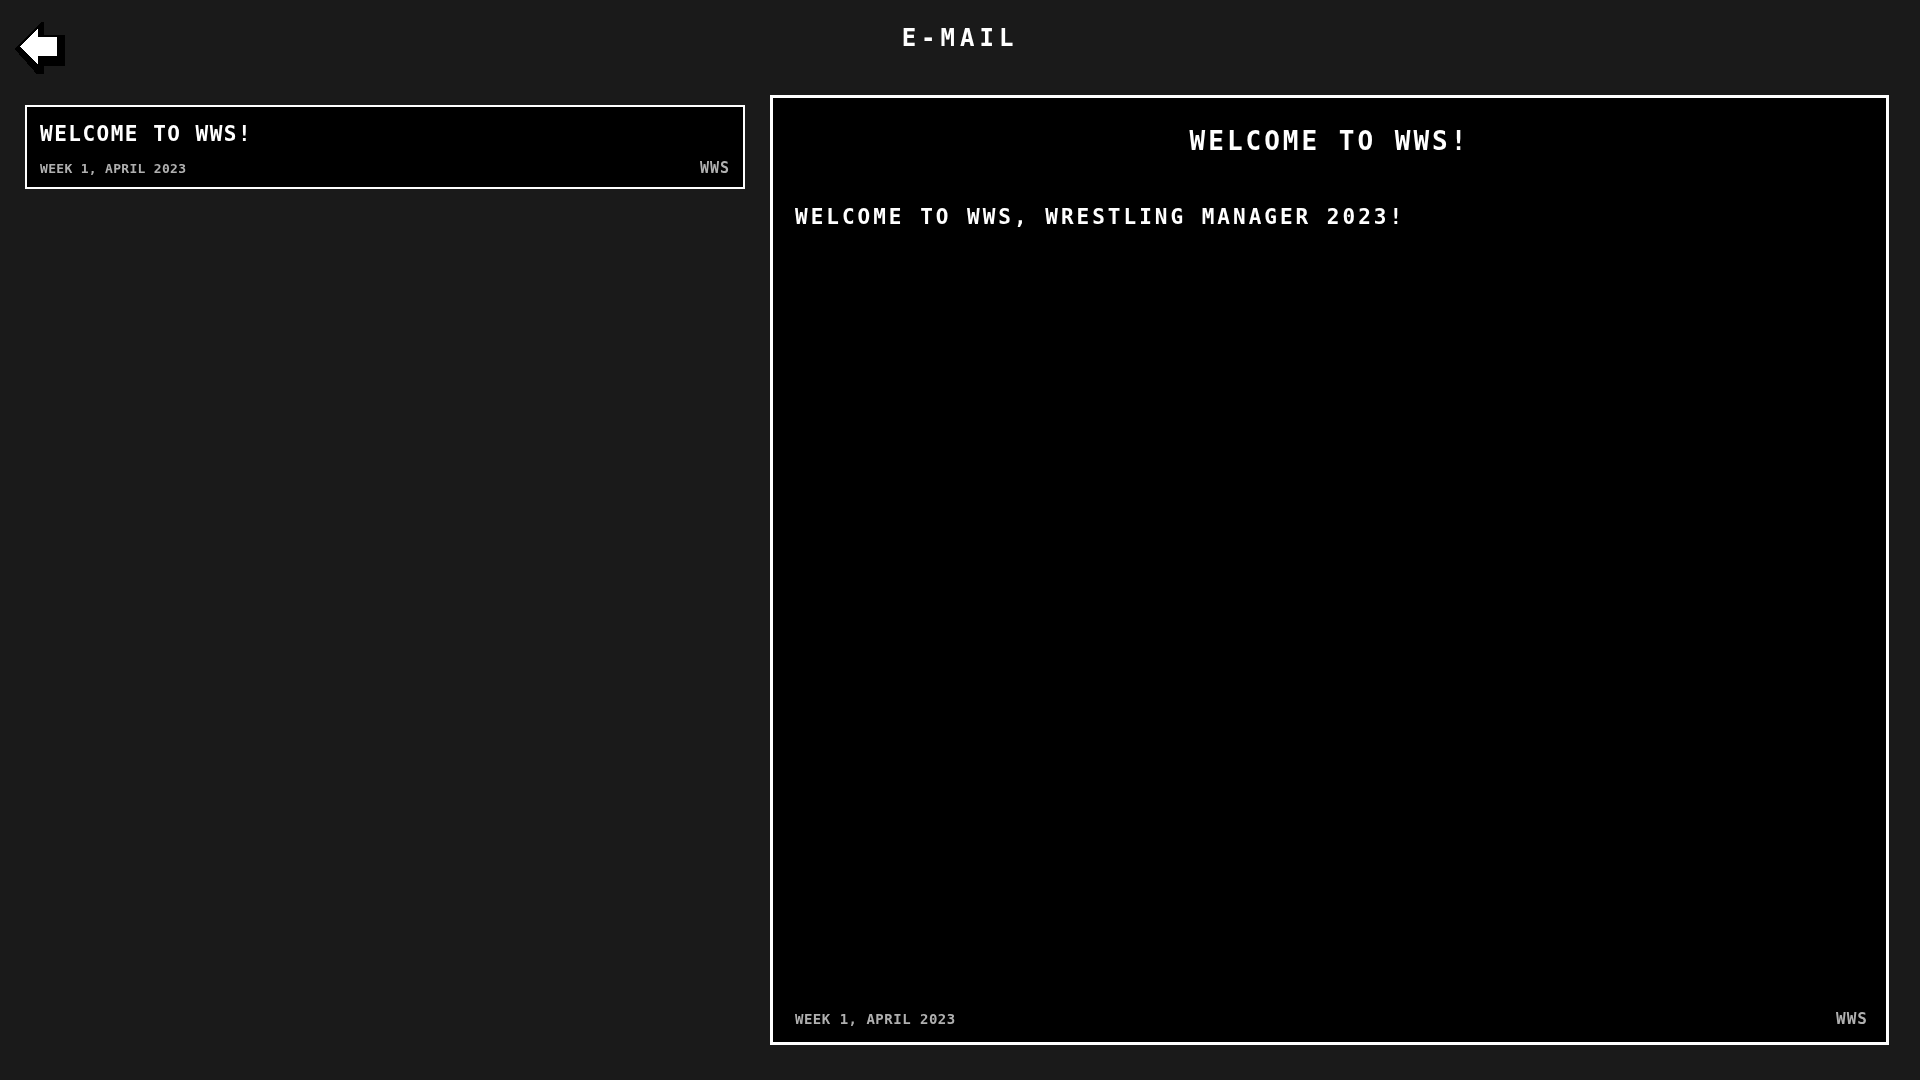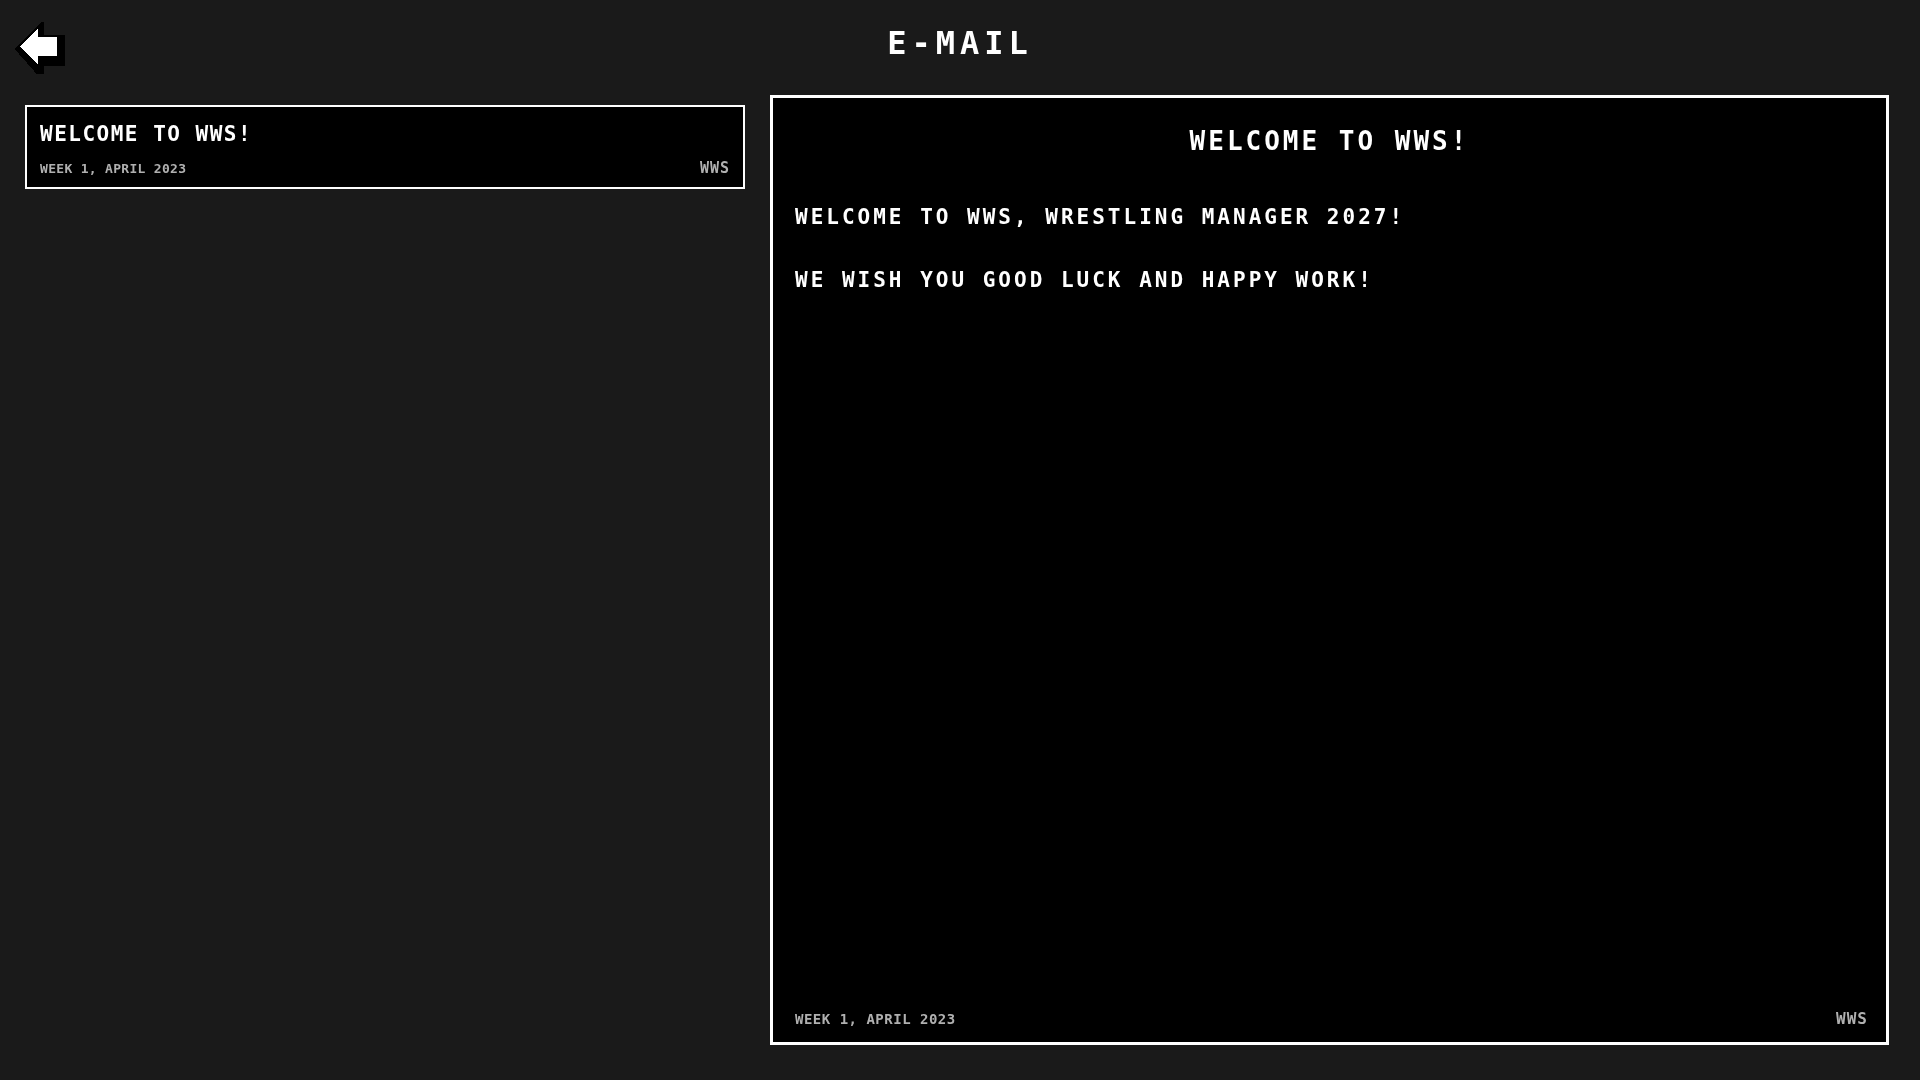--- a/index.html
+++ b/index.html
@@ -23,21 +23,21 @@
   .back-btn{
     position:absolute;left:14px;top:22px;
     width:52px;height:52px;
     background:transparent;border:none;cursor:pointer;
     padding:0;line-height:0;
   }
   .back-btn svg{width:100%;height:100%;}
   .page-title{
     position:absolute;top:24px;left:0;right:0;
     text-align:center;
-    font-size:32px;
+    font-size:24px;
     letter-spacing:5px;
     color:var(--text);
     font-weight:bold;
   }
 
   
   .email-list{
     position:absolute;left:25px;top:105px;width:720px;
   }
   .email-list-item{
@@ -116,22 +116,21 @@
       <div class="meta">
         <span class="date">WEEK 1, APRIL 2023</span>
         <span class="sender">WWS</span>
       </div>
     </div>
   </aside>
 
   <section class="email-view">
     <h2 class="subject">WELCOME TO WWS!</h2>
     <div class="body">
-      <p>WELCOME TO WWS, WRESTLING MANAGER 2027!</p>
-      <p>WE WISH YOU GOOD LUCK AND HAPPY WORK!</p>
+      <p>WELCOME TO WWS, WRESTLING MANAGER 2023!</p>
     </div>
     <footer class="view-footer">
       <span class="date">WEEK 1, APRIL 2023</span>
       <span class="sender">WWS</span>
     </footer>
   </section>
 
 </div>
 
 </body></html>

